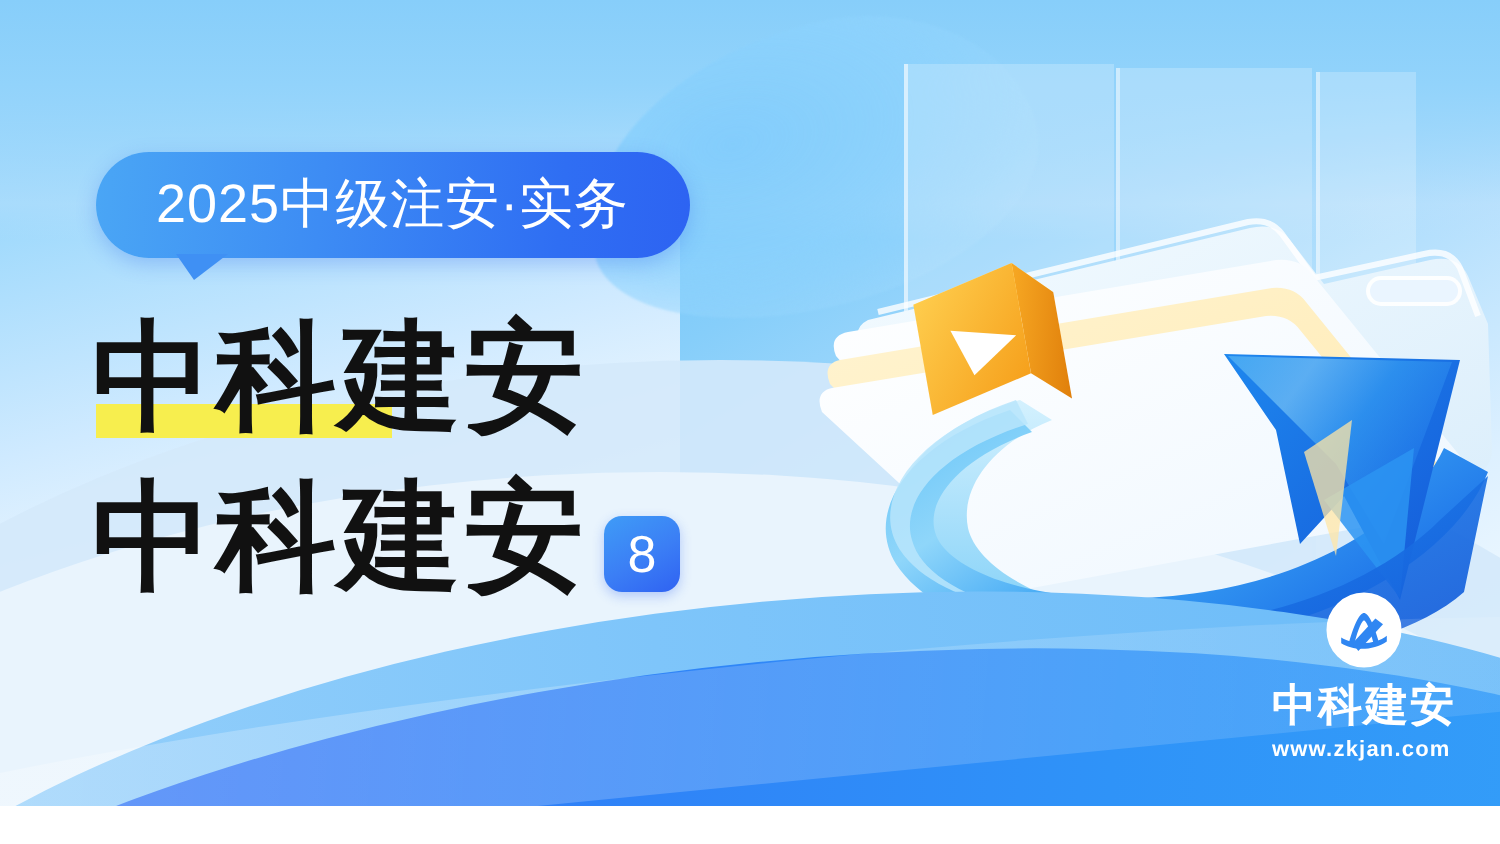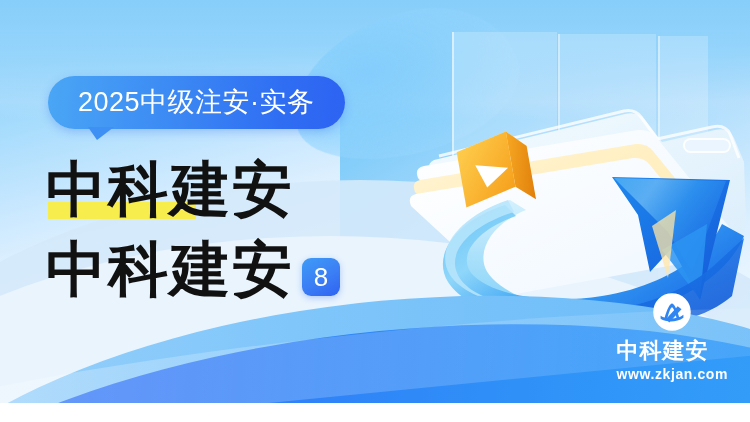--- a/index.html
+++ b/index.html
@@ -130,21 +130,21 @@
     position:absolute;right:22px;bottom:22px;
     display:flex;align-items:center;gap:9px;flex-direction:column;
   }
   .logo-mark{width:38px;height:38px;flex:none;}
   .logo-txt{display:flex;flex-direction:column;line-height:1;}
   .logo-name{
     color:#ffffff;font-size:22px;font-weight:700;letter-spacing:1px;
     font-family:"DejaVu Sans","Liberation Sans",sans-serif;
   }
   .logo-url{
-    color:#ffffff;font-size:14px;font-weight:700;letter-spacing:.6px;margin-top:5px;
+    color:#ffffff;font-size:11px;font-weight:700;letter-spacing:.6px;margin-top:5px;
     font-family:"Liberation Sans",sans-serif;
   }
 </style>
 </head>
 <body>
 
 <div id="banner">
 
   <div class="bg-layer sky-right"></div>
   <div class="bg-layer sky-top-fade"></div>

